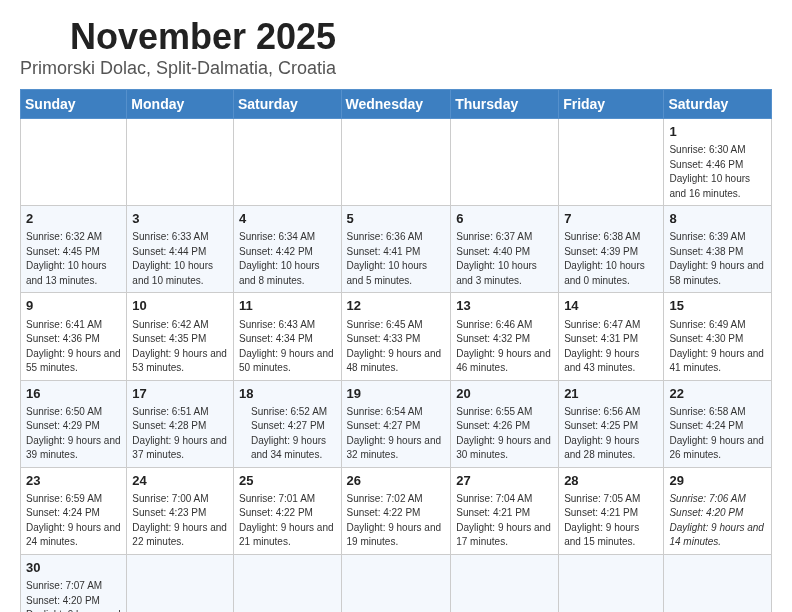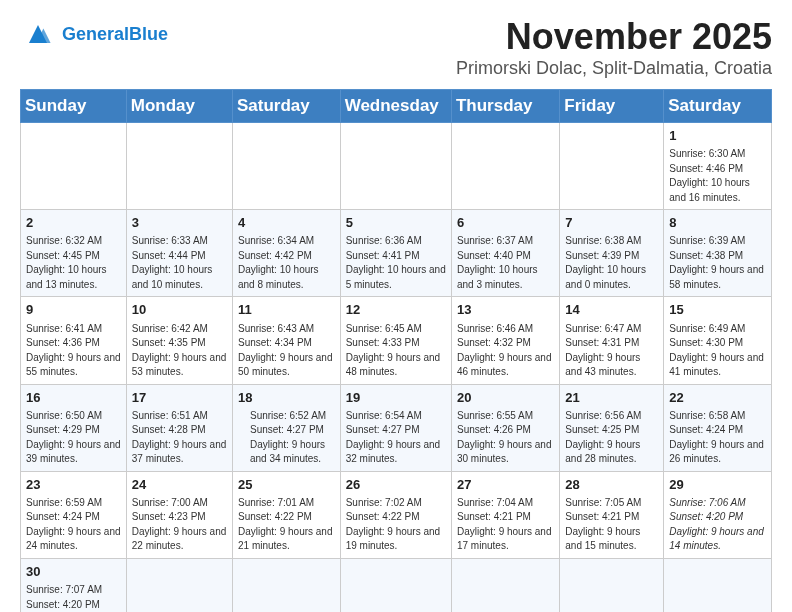--- a/index.html
+++ b/index.html
@@ -49,21 +49,21 @@
       color: #555;
     }
     .calendar {
       width: 100%;
       border-collapse: collapse;
       border: 1px solid #ccc;
     }
     .calendar th {
       background-color: #3d7fc1;
       color: #fff;
-      font-size: 17px;
+      font-size: 14px;
       font-weight: bold;
       padding: 6px 4px;
       text-align: left;
       border: 1px solid #5590cc;
     }
     .calendar td {
       border: 1px solid #ccc;
       vertical-align: top;
       padding: 4px 5px;
       width: 113px;
@@ -95,29 +95,20 @@
     }
     .calendar thead tr th {
       background-color: #3d7fc1;
     }
   </style>
 </head>
 <body>
 
 <div class="page">
   <div class="header">
-    <div class="logo">
-      <svg class="logo-icon" viewBox="0 0 40 40">
-        <polygon points="10,30 20,10 30,30" fill="#1a7fcf"></polygon>
-        <polygon points="18,30 26,14 34,30" fill="#1a7fcf" opacity="0.7"></polygon>
-      </svg>
-      <div class="logo-text">
-        <span>General</span><span>Blue</span>
-      </div>
-    </div>
     <div class="title-block">
       <div class="month-title">November 2025</div>
       <div class="location-title">Primorski Dolac, Split-Dalmatia, Croatia</div>
     </div>
   </div>
 
   <table class="calendar">
     <thead>
       <tr>
       <th>Sunday</th>

